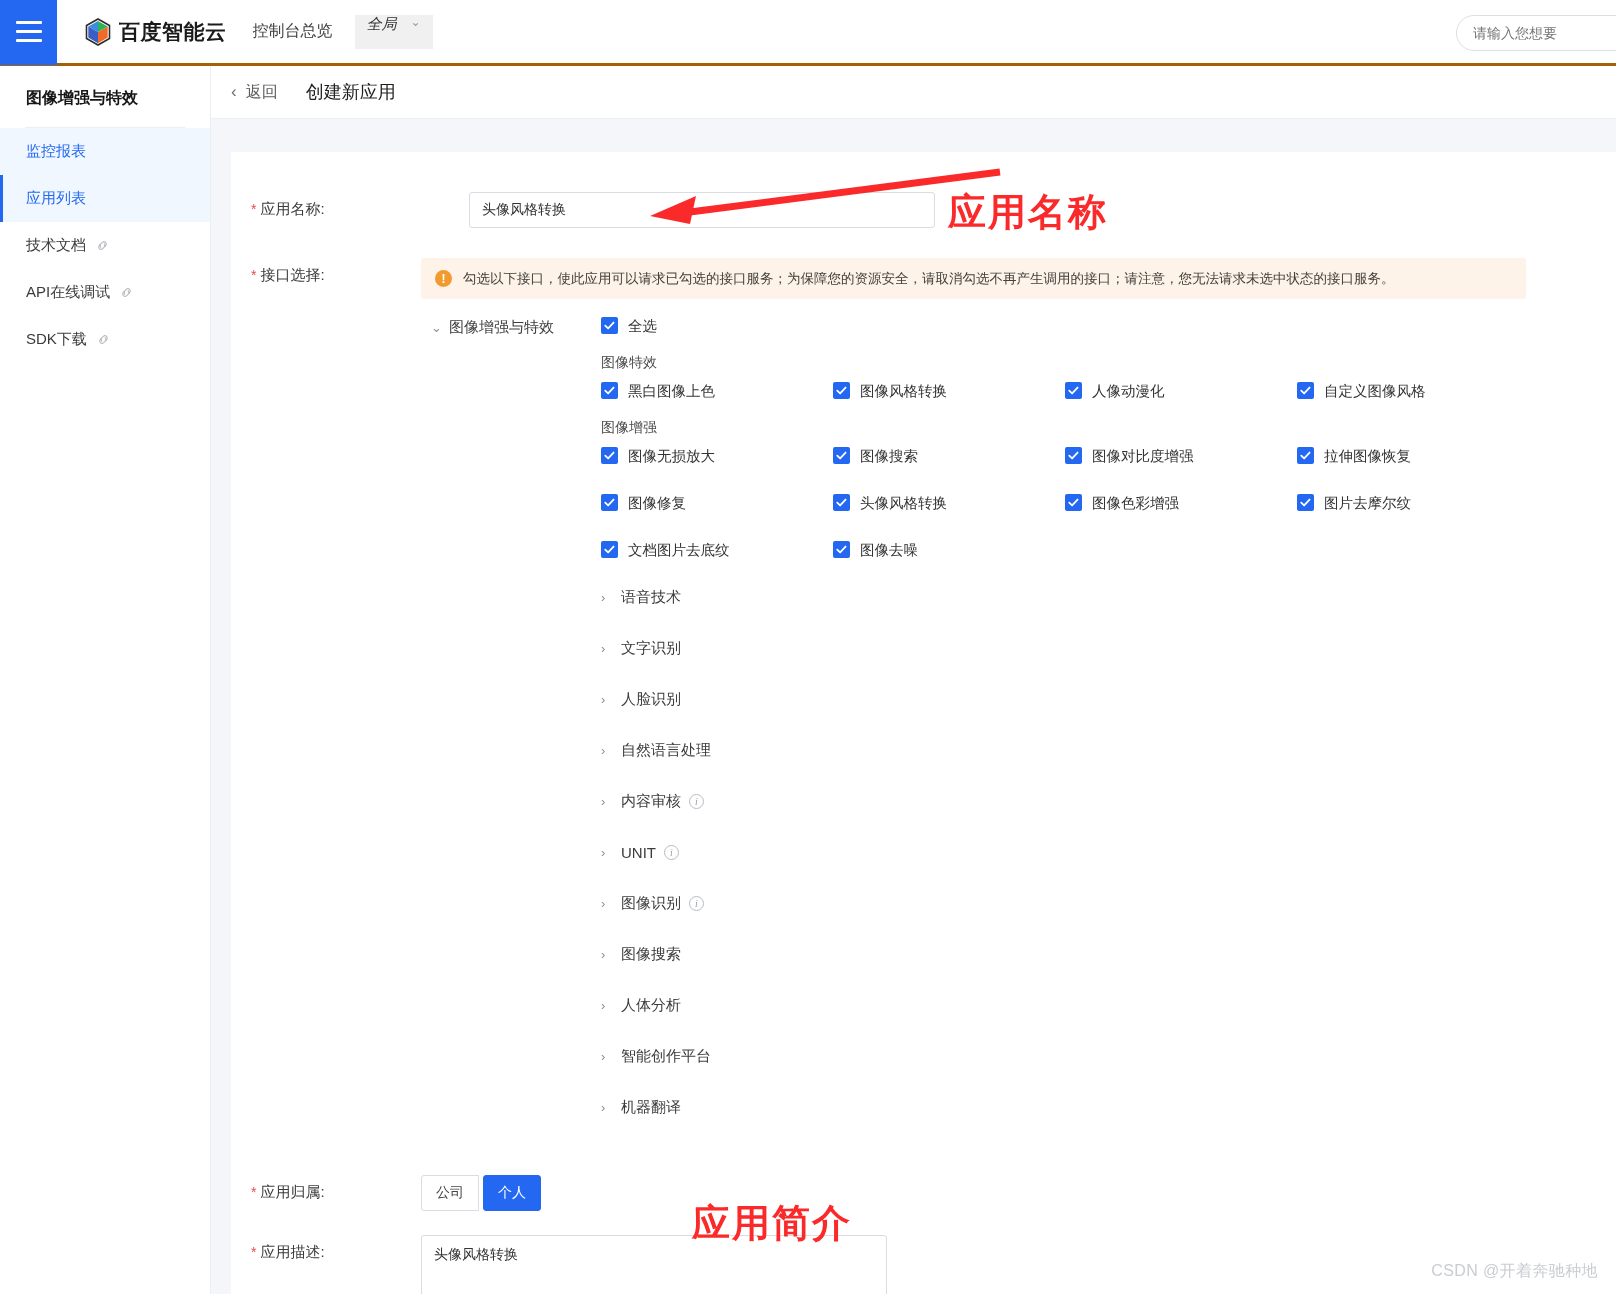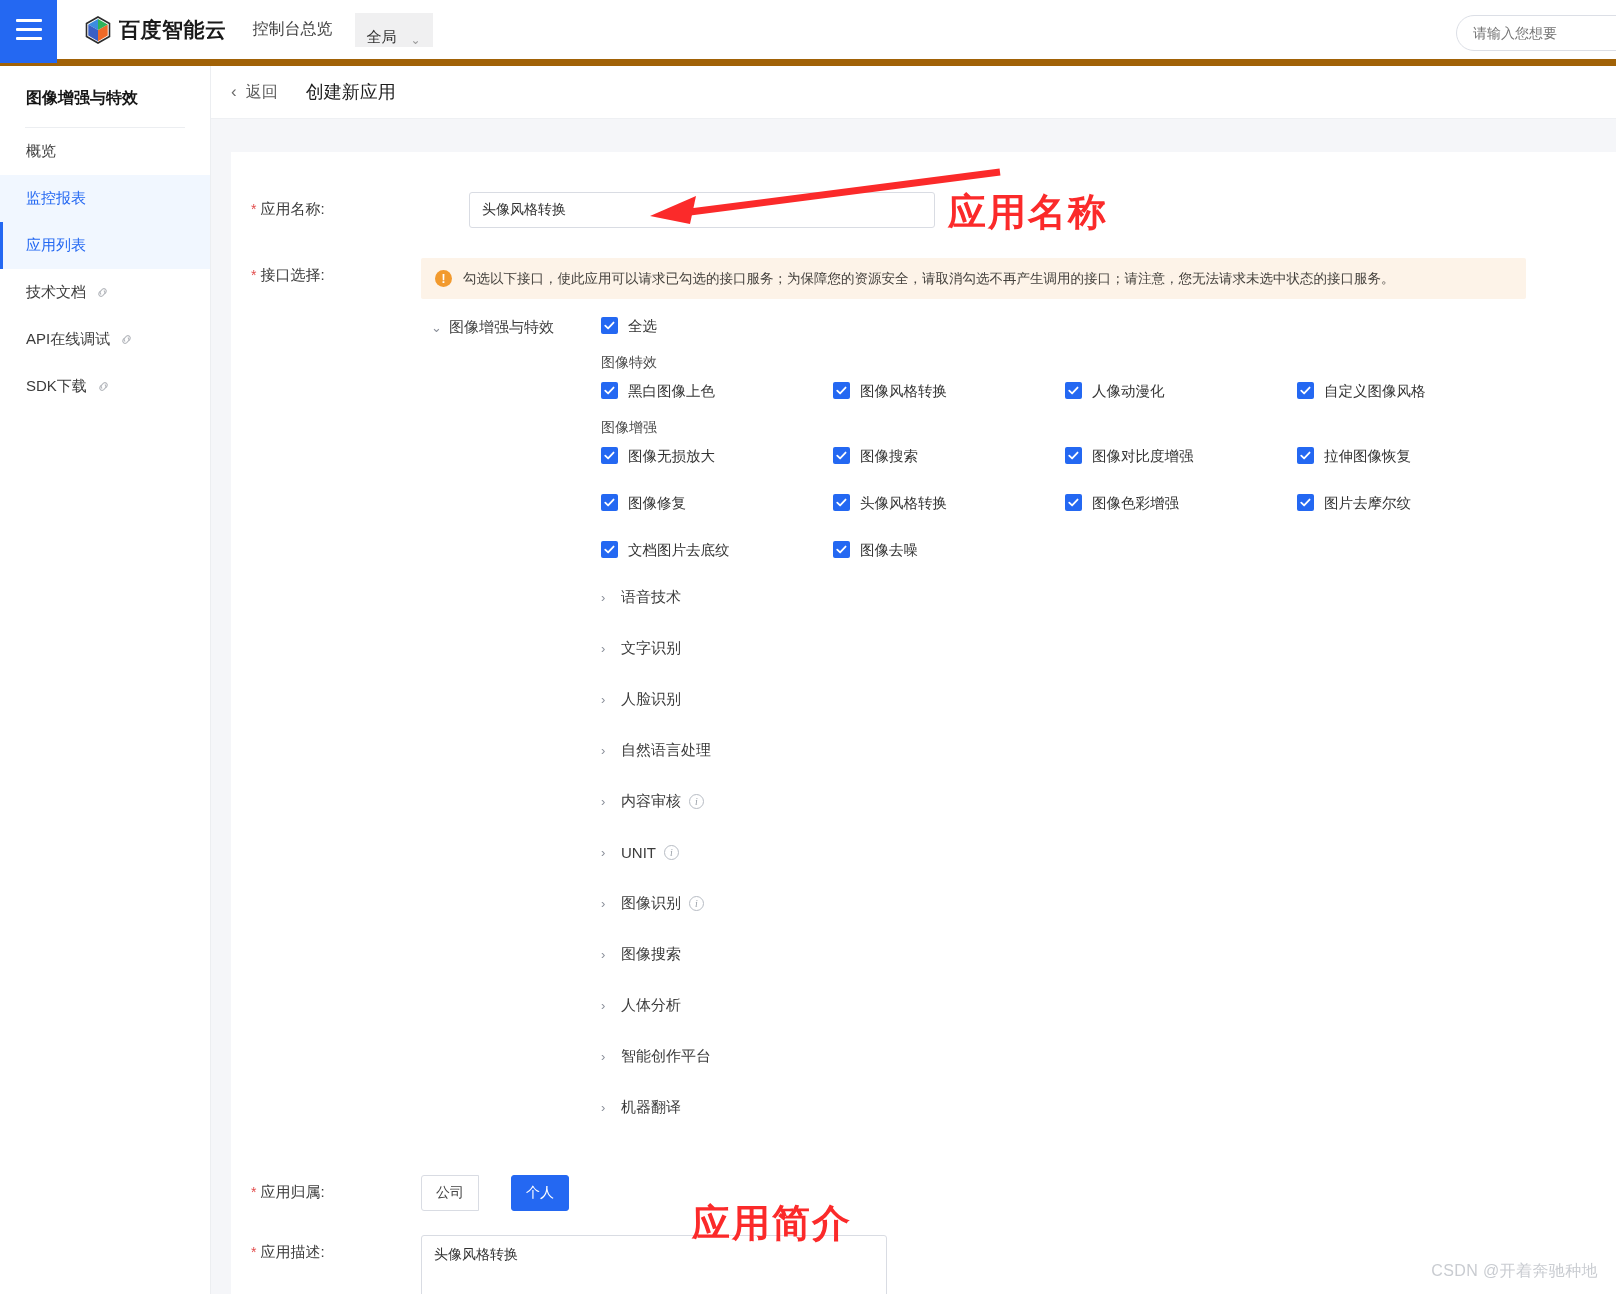--- a/index.html
+++ b/index.html
@@ -9,39 +9,39 @@
     overflow: hidden;
     background: #ffffff;
     font-family: "Liberation Sans", "DejaVu Sans", sans-serif;
     color: #333;
   }
   #root { position: relative; width: 1616px; height: 1294px; background: #f5f6f9; }
 
   
   .topbar {
     position: absolute; top: 0; left: 0; width: 1616px; height: 66px;
-    background: #ffffff; border-bottom: 7px solid #a16207;
+    background: #ffffff; border-bottom: 3px solid #a16207;
     display: flex; align-items: center;
   }
   .hamburger {
     width: 57px; height: 66px; background: #2468f2;
     display: flex; flex-direction: column; align-items: center; justify-content: center;
     cursor: pointer;
   }
   .hamburger span { display:block; width: 26px; height: 3px; background: #fff; margin: 3px 0; border-radius: 1px; }
 
   .brand { display: flex; align-items: center; margin-left: 28px; }
   .brand-logo { width: 26px; height: 28px; margin-right: 8px; }
   .brand-text { font-size: 21px; font-weight: bold; color: #1a1a1a; letter-spacing: 0.5px; }
 
   .console-title { margin-left: 26px; font-size: 16px; color: #404040; }
 
   .region-select {
     margin-left: 22px; height: 34px; background: #f0f0f1; border: none;
-    display: flex; align-items: flex-end; padding: 0 12px; cursor: pointer;
+    display: flex; align-items: flex-start; padding: 0 12px; cursor: pointer; font-style: italic;
   }
   .region-select .rs-label { font-size: 15px; color: #333; }
   .region-select .caret { margin-left: 14px; color: #9a9a9a; font-size: 12px; }
 
   .topsearch {
     position: absolute; right: -70px; top: 15px; width: 230px; height: 36px;
     border: 1px solid #dcdfe6; border-radius: 18px; background: #fff;
     padding: 0 16px; font-size: 14px; color: #c3c6cc; outline: none;
     font-family: "Liberation Sans", "DejaVu Sans", sans-serif;
   }
@@ -131,21 +131,21 @@
     height: 51px; display: flex; align-items: center; font-size: 15px; color: #3c3c3c; cursor: pointer;
   }
   .collapsed-item .arrow { width: 20px; color: #8a8f99; font-size: 13px; }
   .info-ic {
     display: inline-flex; align-items: center; justify-content: center;
     width: 15px; height: 15px; border: 1px solid #b7bcc4; border-radius: 50%;
     font-size: 10px; color: #9aa0a8; margin-left: 8px; font-style: italic;
     font-family: "Liberation Serif", serif;
   }
 
-  .seg-group { display: flex; gap: 28px; }
+  .seg-group { display: flex; }
   .seg {
     min-width: 54px; height: 36px; border: 1px solid #d9dce3; background: #fff;
     display: flex; align-items: center; justify-content: center;
     font-size: 14px; color: #444; cursor: pointer; padding: 0 14px;
   }
   .seg.sel { background: #2468f2; border-color: #2468f2; color: #fff; }
   .seg:first-child { border-radius: 3px 0 0 3px; }
   .seg:last-child { border-radius: 0 3px 3px 0; margin-left: 4px; border-radius: 3px; }
 
   .textarea-box {
@@ -195,23 +195,20 @@
       <span class="caret">⌄</span>
     </div>
 
     <input class="topsearch" placeholder="请输入您想要" style="">
   </div>
 
   <div class="sidebar">
     <div class="side-title">图像增强与特效</div>
     <div class="side-divider"></div>
 
-    <div class="side-item">
-      <span>概览</span>
-    </div>
     <div class="side-item softactive">
       <span>监控报表</span>
     </div>
     <div class="side-item active">
       <span>应用列表</span>
     </div>
     <div class="side-item">
       <span>技术文档</span>
       <span class="link-ic">
         <svg width="15" height="15" viewBox="0 0 16 16">

